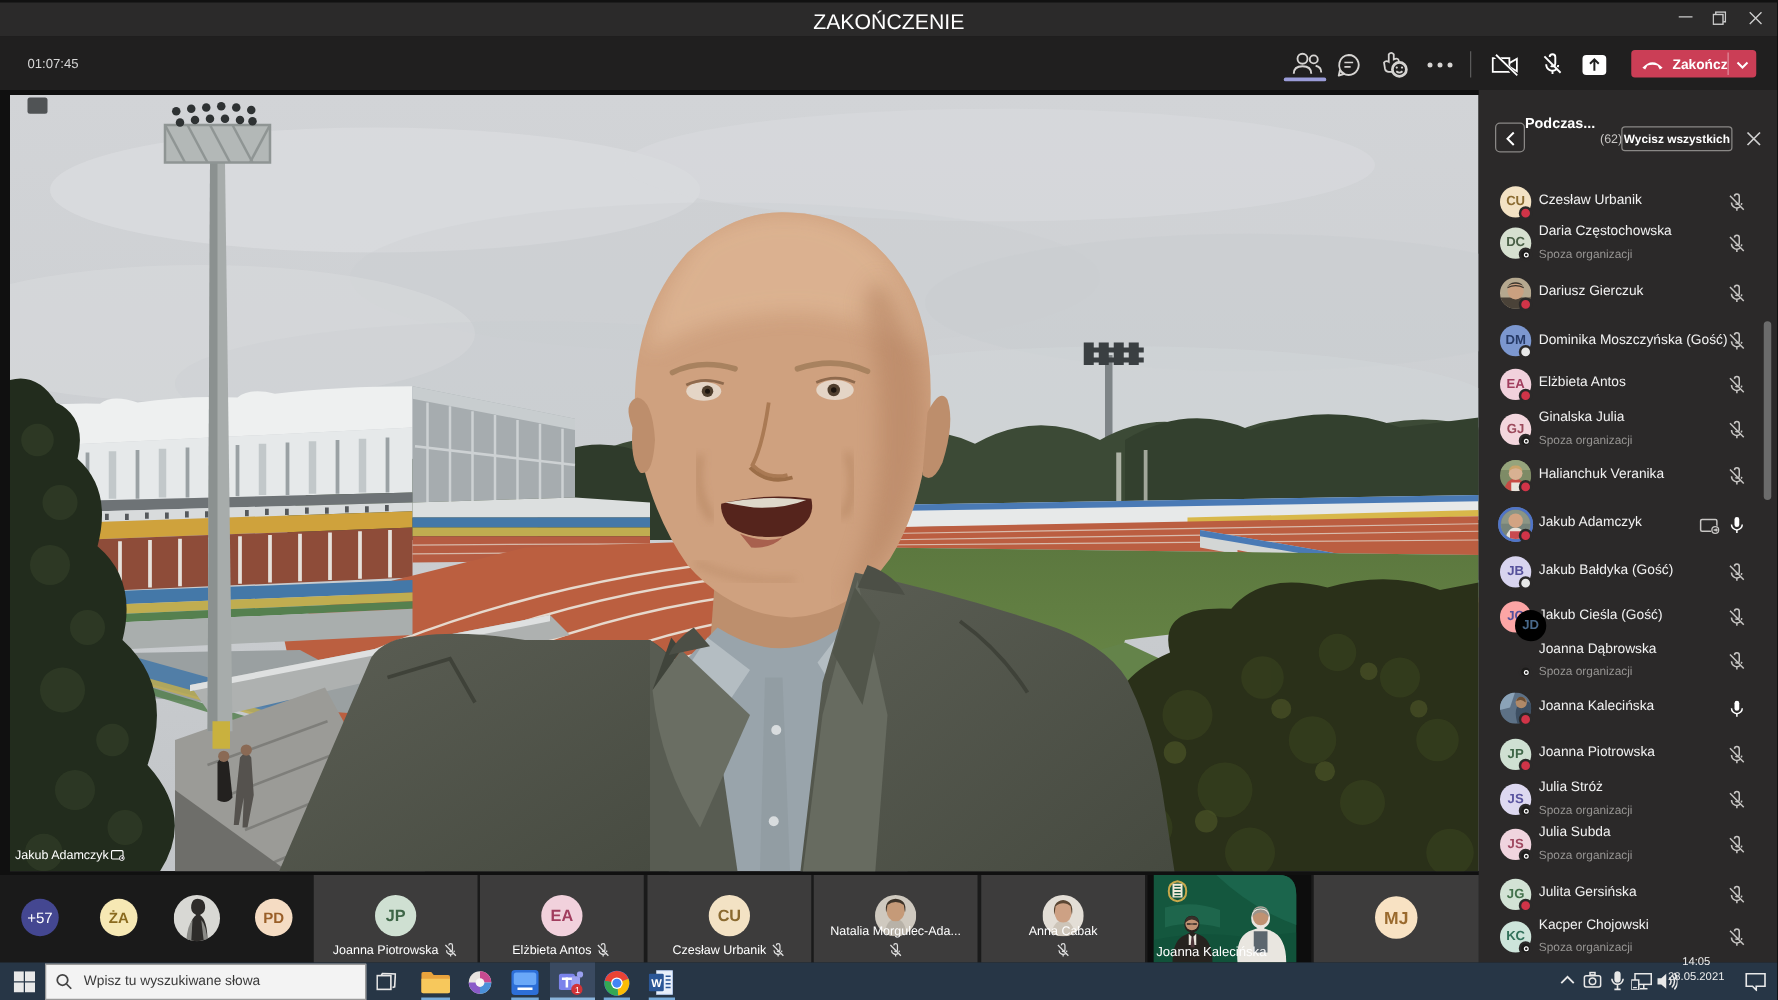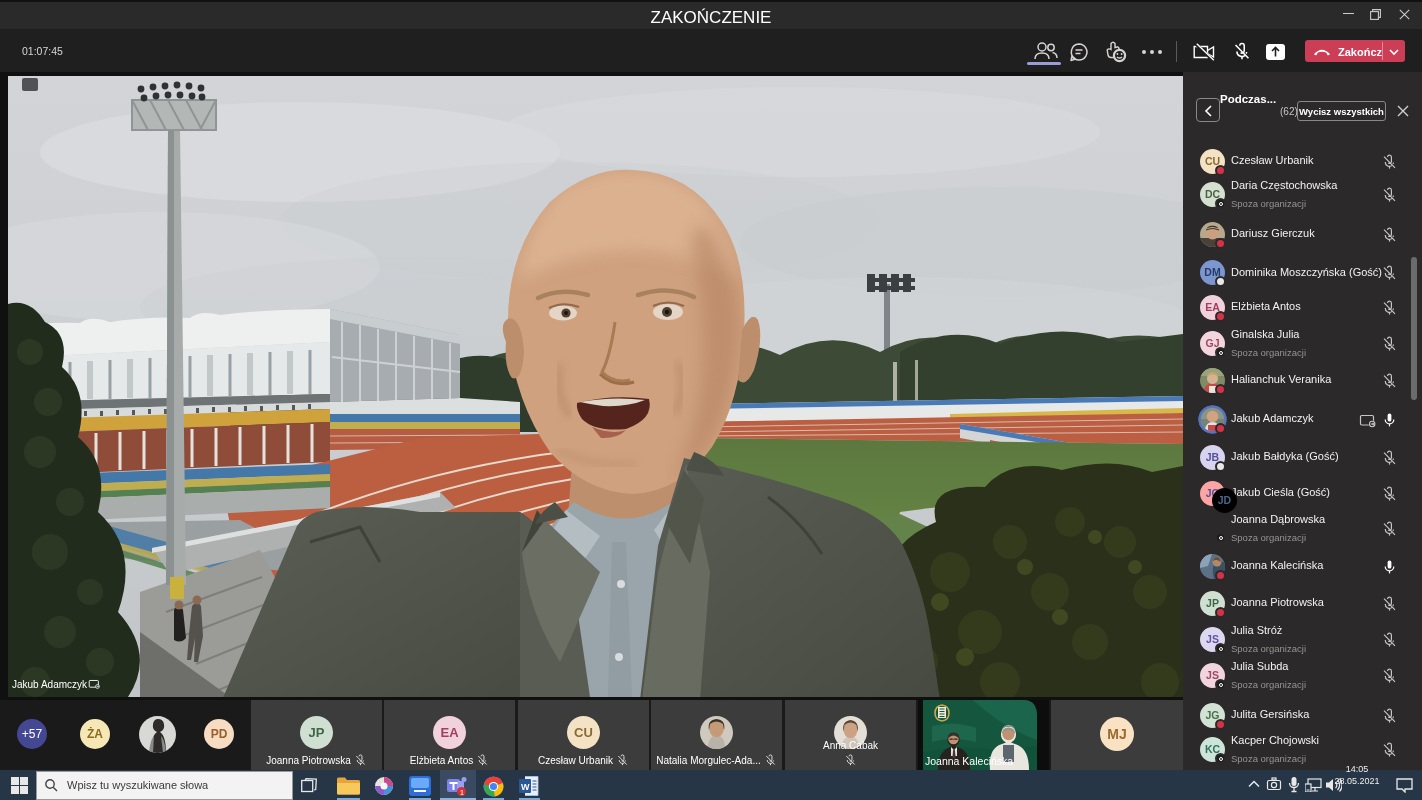--- a/index.html
+++ b/index.html
@@ -800,21 +800,21 @@
               <circle cx="16.5" cy="16.5" r="16.5"></circle>
             </clipPath>
           </defs>
           <g clip-path="url(#cN)">
             <rect width="33" height="33" fill="#cfc9bf"></rect>
             <path d="M8 33 Q8 20 16.5 19 Q25 20 25 33 Z" fill="#b8b2a8"></path>
             <path d="M16.5 21 Q10 21 9 12 Q9 4 16.5 4 Q24 4 24 12 Q23 21 16.5 21 Z" fill="#c59a78"></path>
             <path d="M9 14 Q7 4 16.5 3 Q26 4 24 14 L23 8 Q20 5.5 16.5 5.5 Q13 5.5 10 8 Z" fill="#3e3429"></path>
           </g>
         </svg>
-<div style="position:absolute;left:0;bottom:3px;width:100%;display:flex;justify-content:center;align-items:center;gap:3px;color:#fff;font-size:10px;white-space:nowrap;">
+<div style="position:absolute;left:0;bottom:3px;width:100%;display:flex;justify-content:center;align-items:center;gap:3px;color:#fff;font-size:10px;white-space:nowrap;flex-direction:column;">
           <span>Natalia Morgulec-Ada...</span>
           <svg width="13" height="13" viewBox="0 0 17 17">
             <g stroke="#e0e0e0" stroke-width="1.3" fill="none">
               <path d="M6.6 3.1 a1.9 1.9 0 0 1 3.8 0 l0 4.4 a1.9 1.9 0 0 1 -3.1 1.5"></path>
               <path d="M4.2 8 a4.3 4.3 0 0 0 7 3.4 M12.4 8.5 a4.3 4.3 0 0 1 -0.4 1.4"></path>
               <line x1="8.5" y1="12.4" x2="8.5" y2="14.6"></line>
               <line x1="3" y1="2.6" x2="14" y2="13.8"></line>
             </g>
           </svg>
         </div>

